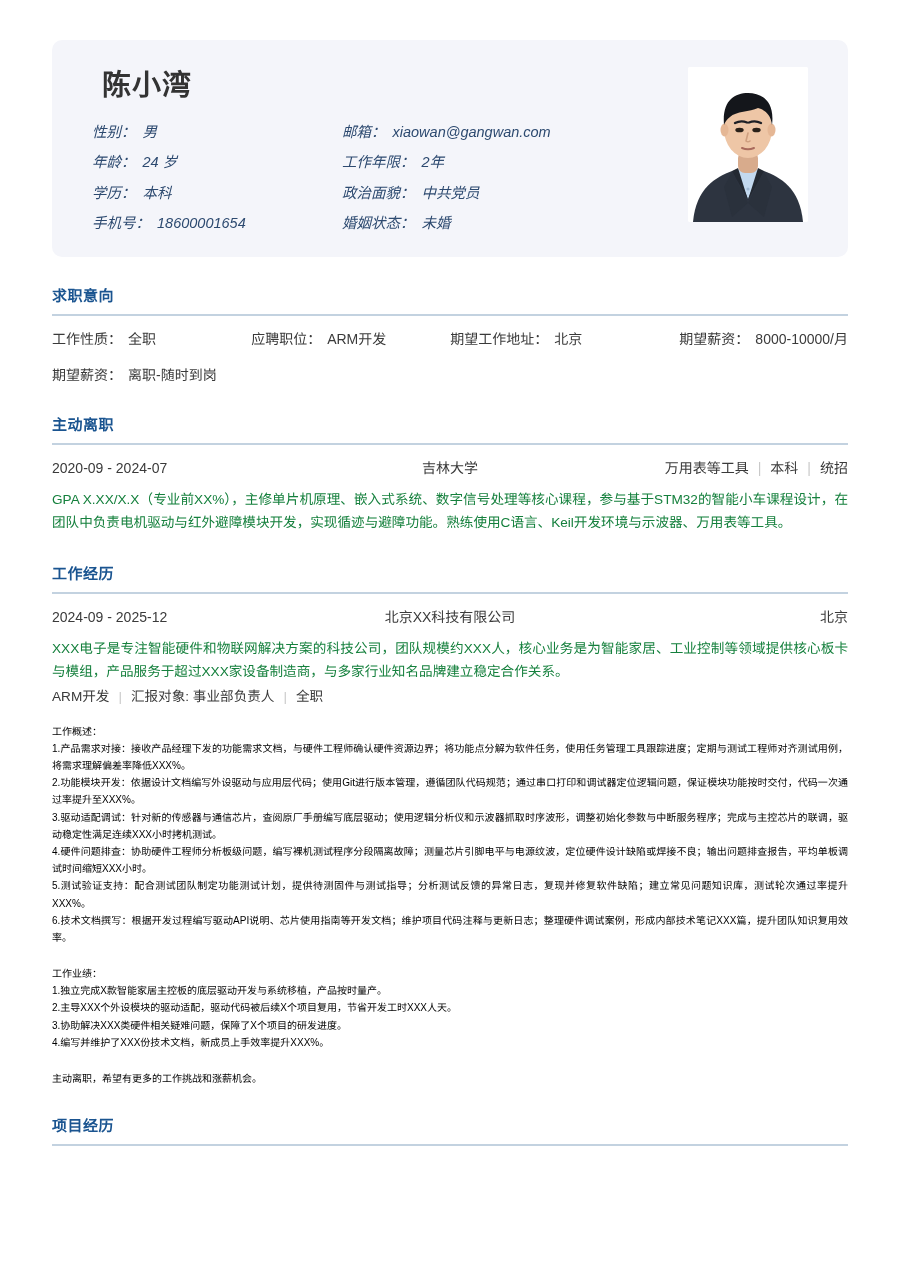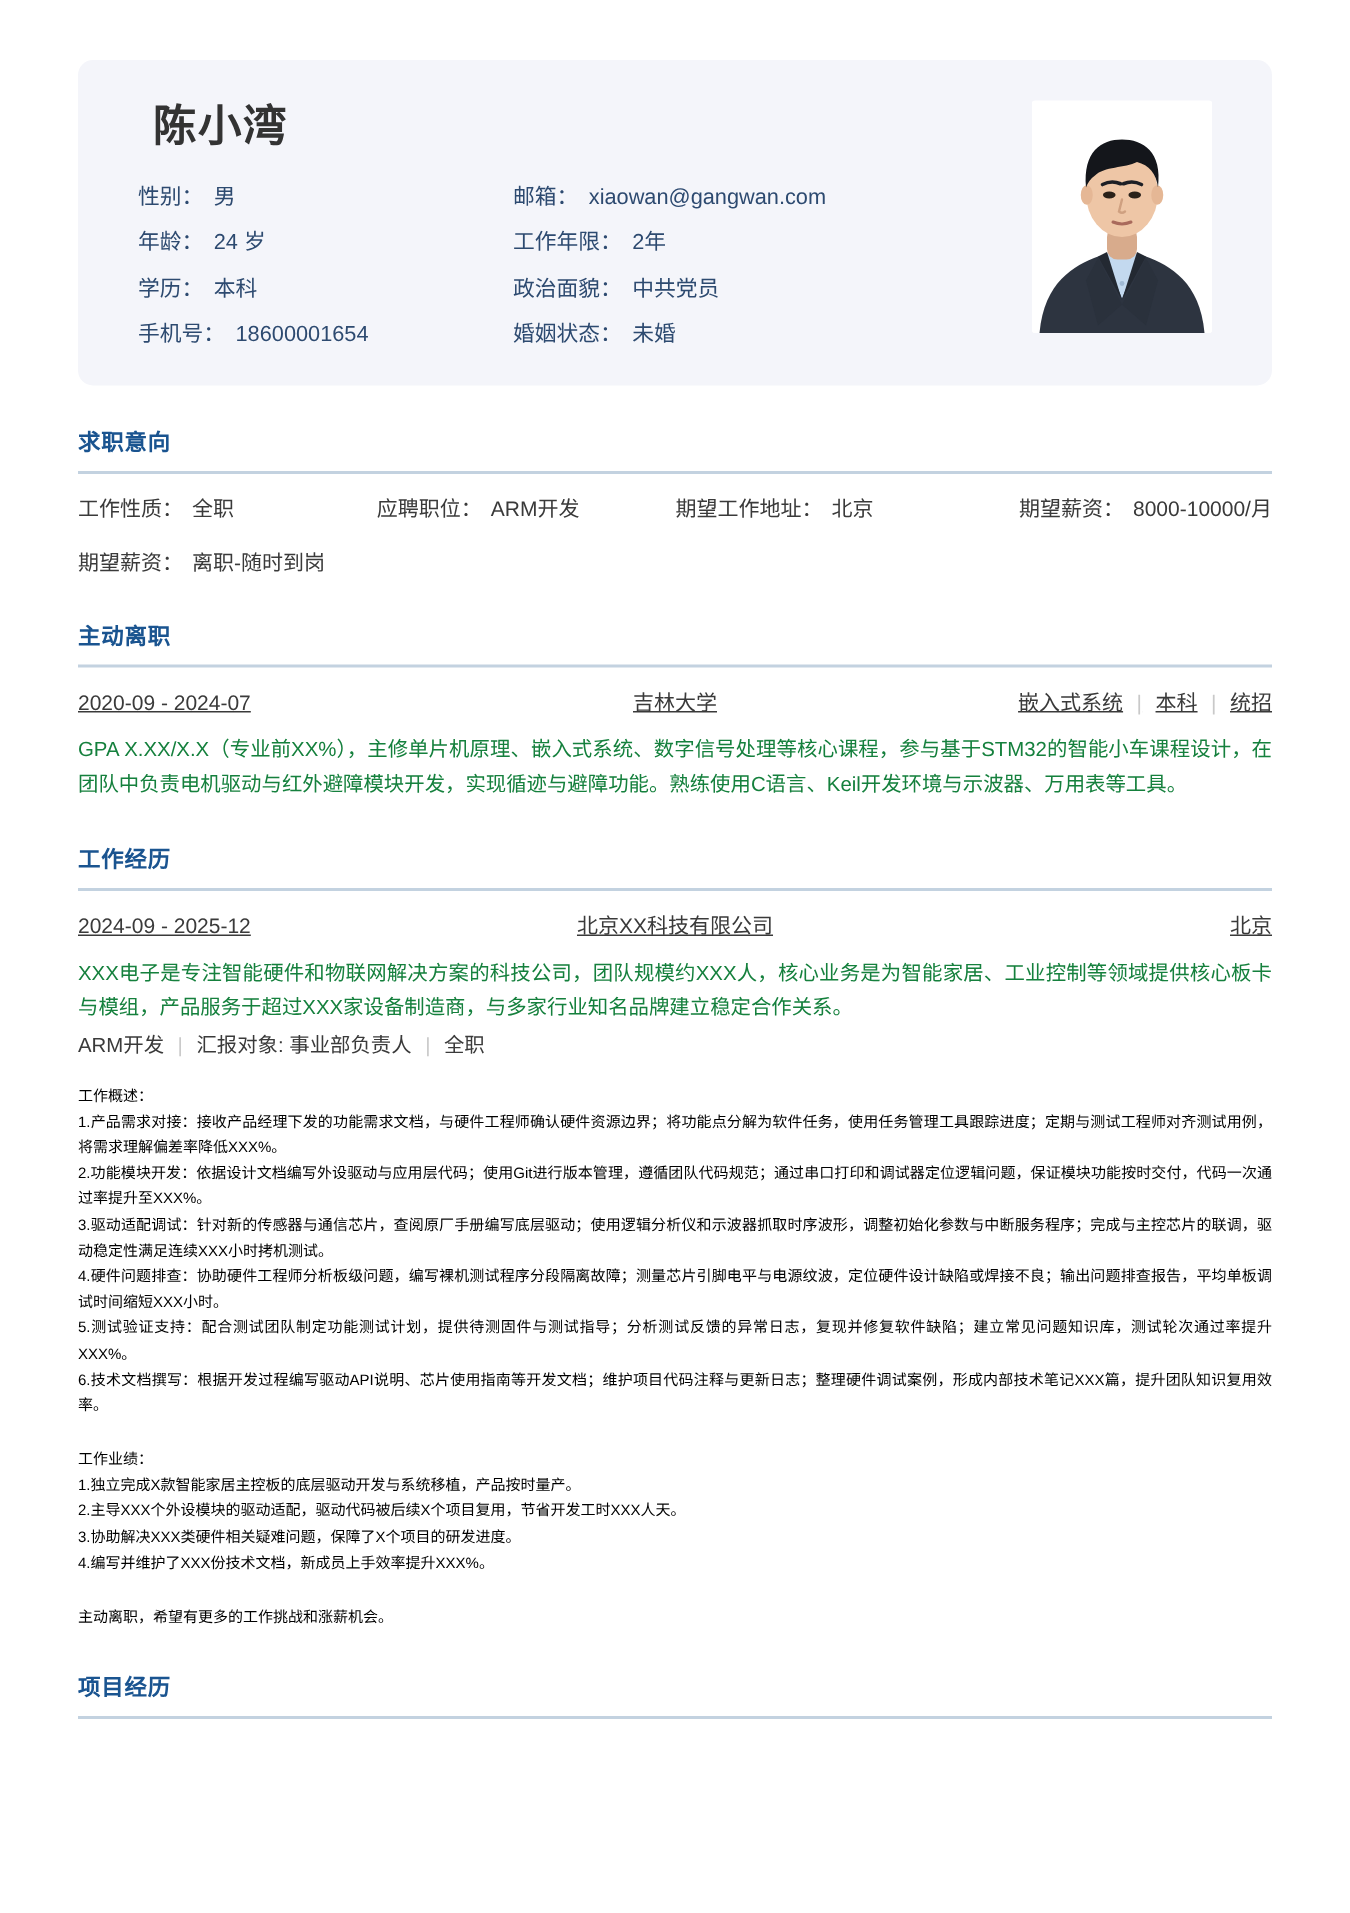--- a/index.html
+++ b/index.html
@@ -43,20 +43,21 @@
   .info-col{width:250px;}
   .info-col.second{width:300px;}
   .info-row{
     display:flex;
     align-items:baseline;
     font-size:14.5px;
     color:#2d4a70;
     line-height:1;
     margin-bottom:16px;
     white-space:nowrap;
+    font-style:italic;
   }
   .info-row:last-child{margin-bottom:0;}
   .info-label{margin-right:7px;}
   .info-value{}
   .photo{
     position:absolute;
     right:40px;
     top:27px;
     width:120px;
     height:155px;
@@ -105,21 +106,20 @@
   .intent-label{margin-right:6px;}
 
   
   .entry-head{
     display:flex;
     align-items:flex-start;
     font-size:14px;
     color:#3a3a3a;
     line-height:1;
     margin-bottom:13px;
-    text-decoration:underline;
   }
   .eh-left{flex:0 0 300px;text-align:left;}
   .eh-mid{flex:1 1 auto;text-align:center;font-weight:normal;}
   .eh-right{flex:0 0 300px;text-align:right;display:flex;justify-content:flex-end;align-items:baseline;gap:0;}
   .sep{
     color:#c9c9c9;
     margin:0 9px;
     font-weight:normal;
   }
 
@@ -260,21 +260,21 @@
   </div>
 
   <div class="section">
     <div class="section-title">主动离职</div>
     <div class="divider"></div>
 
     <div class="entry-head">
       <div class="eh-left">2020-09 - 2024-07</div>
       <div class="eh-mid">吉林大学</div>
       <div class="eh-right">
-        <span>嵌入式系统</span>
+        <span>万用表等工具</span>
         <span class="sep">|</span>
         <span>本科</span>
         <span class="sep">|</span>
         <span>统招</span>
       </div>
     </div>
 
     <div class="body-text">GPA X.XX/X.X（专业前XX%），主修单片机原理、嵌入式系统、数字信号处理等核心课程，参与基于STM32的智能小车课程设计，在团队中负责电机驱动与红外避障模块开发，实现循迹与避障功能。熟练使用C语言、Keil开发环境与示波器、万用表等工具。</div>
   </div>
 

